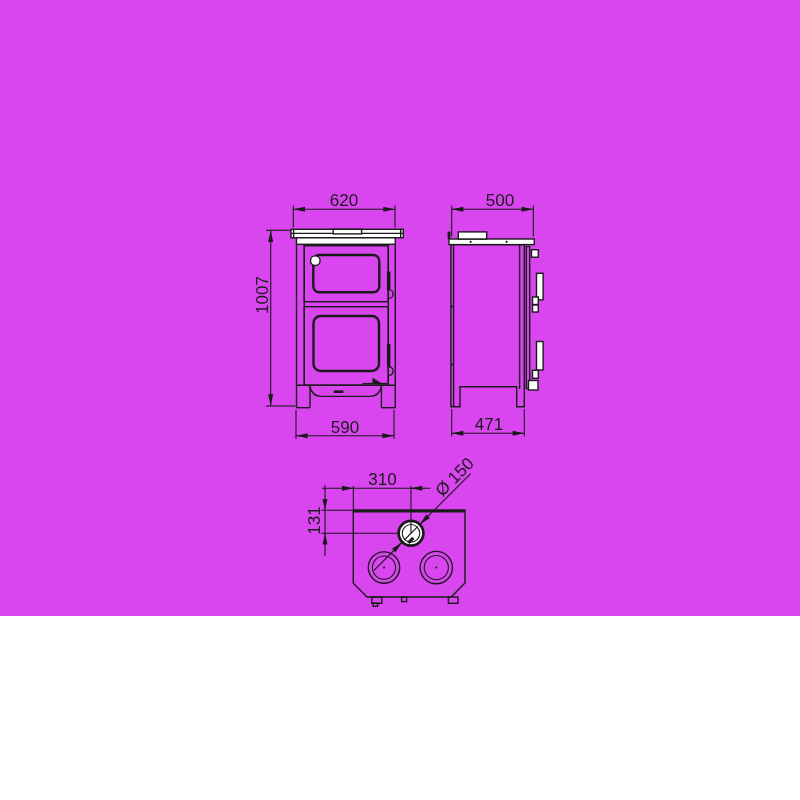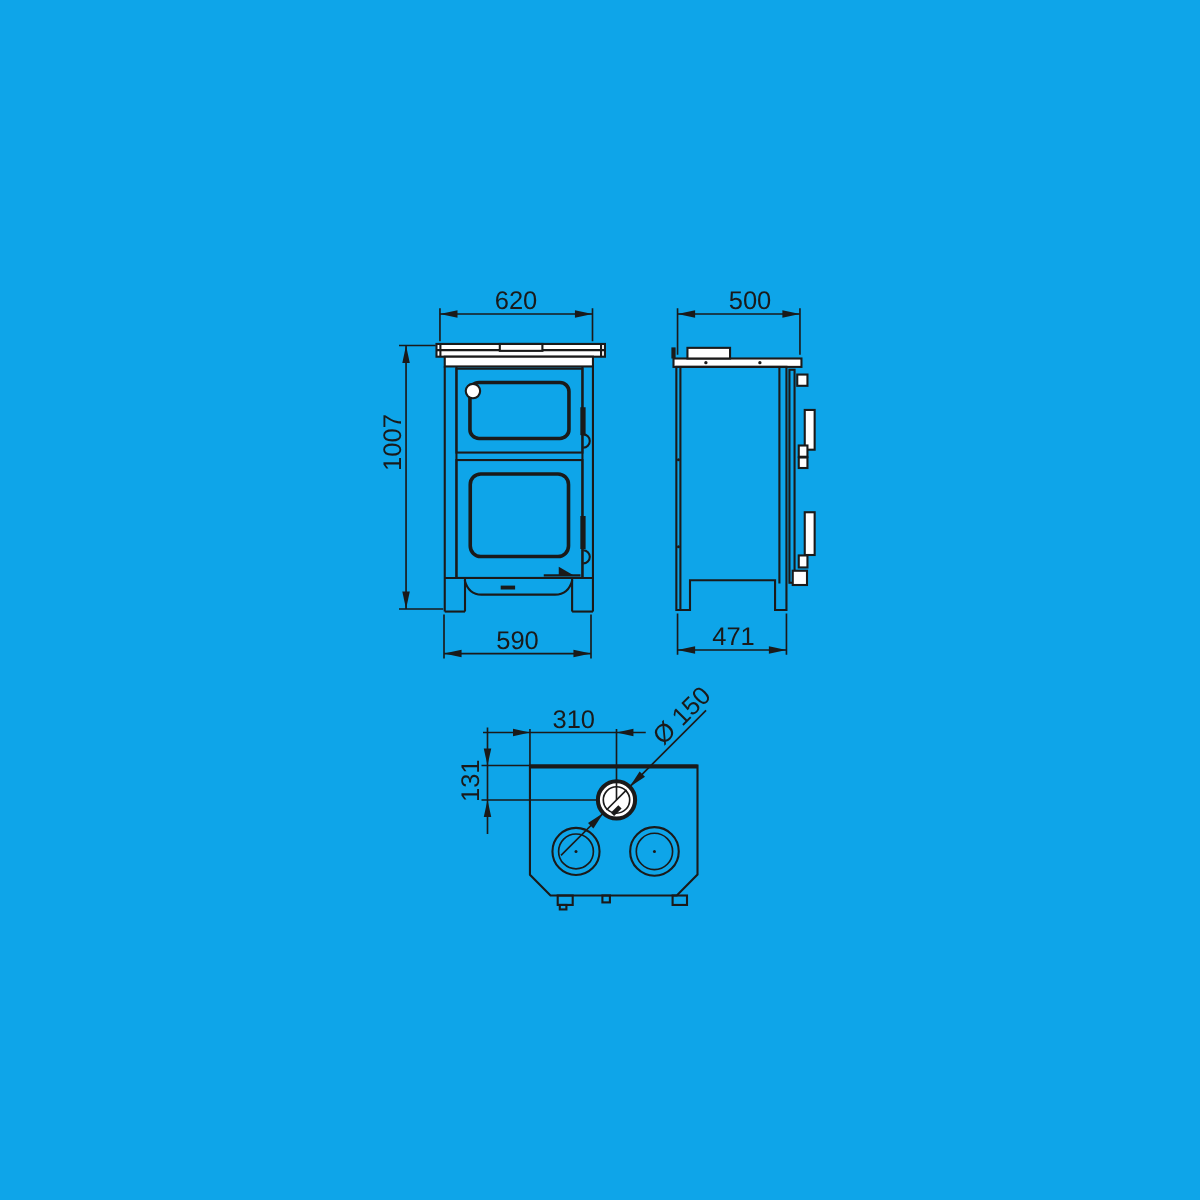--- a/index.html
+++ b/index.html
@@ -1,16 +1,16 @@
 <!DOCTYPE html>
 <html><head>
 <meta charset="utf-8">
 <style>
   html,body{margin:0;padding:0;background:#ffffff;}
-  .canvas{position:relative;width:800px;height:800px;background:#0ea5e9;overflow:hidden;}
+  .canvas{position:relative;width:800px;height:616px;background:#d946ef;overflow:hidden;}
   svg{display:block;}
   .ln{stroke:#1a1a1a;stroke-width:1.4;fill:none;}
   .wf{stroke:#1a1a1a;stroke-width:1.4;fill:#ffffff;}
   .thin{stroke:#1a1a1a;stroke-width:1.1;fill:none;}
   .thick{stroke:#1a1a1a;stroke-width:2.8;fill:none;}
   .med{stroke:#1a1a1a;stroke-width:2.4;fill:none;}
   .fb{fill:#1a1a1a;stroke:none;}
   text{font-family:"Liberation Sans","DejaVu Sans",sans-serif;font-size:17px;fill:#1a1a1a;}
 </style>
 </head>

